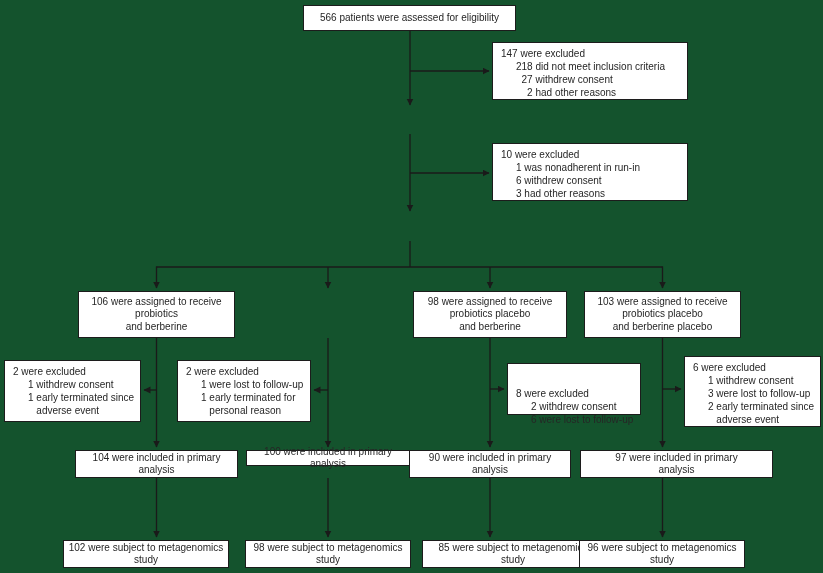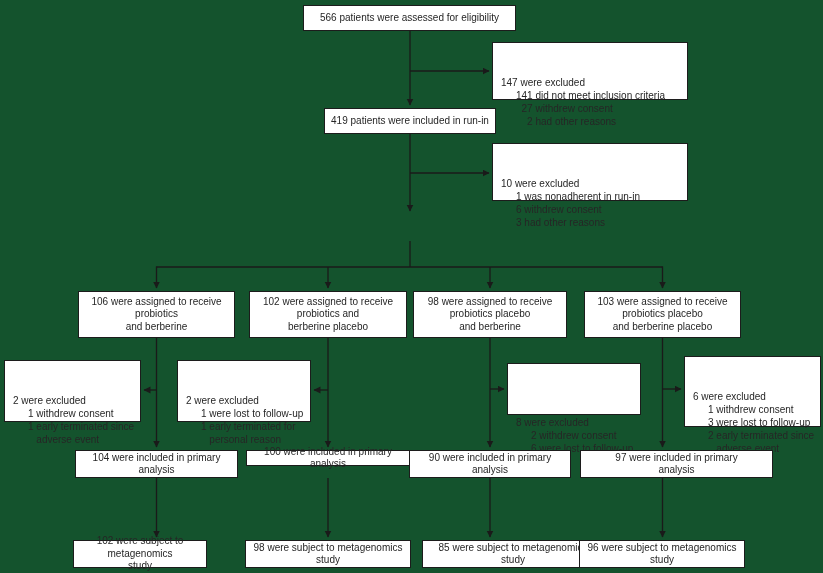--- a/index.html
+++ b/index.html
@@ -9,21 +9,21 @@
     overflow:hidden;
   }
   .connectors { position:absolute; left:0; top:0; }
   .box {
     position:absolute; box-sizing:border-box; background:#ffffff;
     border:1.3px solid #1c1c1c;
   }
   .center { display:flex; align-items:center; justify-content:center; text-align:center; }
   .center .txt { white-space:pre-line; line-height:1.24; }
   .side { padding:4px 4px 3px 8px; line-height:1.3; }
-  .side .t { white-space:pre;margin-top:29px; }
+  .side .t { white-space:pre; }
   .side .d { white-space:pre; padding-left:15px; }
   .side.mid { padding-top:23px; }
 </style>
 </head>
 <body>
 
 <div class="stage">
 
   <svg class="connectors" width="823" height="573" viewBox="0 0 823 573" xmlns="http://www.w3.org/2000/svg">
     <defs>
@@ -56,46 +56,38 @@
       <line x1="662.5" y1="478" x2="662.5" y2="537" marker-end="url(#ah)"></line>
     </g>
   </svg>
 
   <div class="box center" style="left:303px;top:5px;width:213px;height:26px">
     <div class="txt">566 patients were assessed for eligibility</div>
   </div>
 
   <div class="box side" style="left:492px;top:42px;width:196px;height:58px">
     <div class="t">147 were excluded</div>
-    <div class="d">141 did not meet inclusion criteria</div>
+    <div class="d">218 did not meet inclusion criteria</div>
     <div class="d">  27 withdrew consent</div>
     <div class="d">    2 had other reasons</div>
   </div>
 
-  <div class="box center" style="left:324px;top:108px;width:172px;height:26px">
-    <div class="txt">419 patients were included in run-in</div>
-  </div>
 
   <div class="box side" style="left:492px;top:143px;width:196px;height:58px">
     <div class="t">10 were excluded</div>
     <div class="d">1 was nonadherent in run-in</div>
     <div class="d">6 withdrew consent</div>
     <div class="d">3 had other reasons</div>
   </div>
 
 
   <div class="box center" style="left:78px;top:291px;width:157px;height:47px">
     <div class="txt">106 were assigned to receive
 probiotics
 and berberine</div>
-  </div>
-  <div class="box center" style="left:249px;top:291px;width:158px;height:47px">
-    <div class="txt">102 were assigned to receive
-probiotics and
-berberine placebo</div>
   </div>
   <div class="box center" style="left:413px;top:291px;width:154px;height:47px">
     <div class="txt">98 were assigned to receive
 probiotics placebo
 and berberine</div>
   </div>
   <div class="box center" style="left:584px;top:291px;width:157px;height:47px">
     <div class="txt">103 were assigned to receive
 probiotics placebo
 and berberine placebo</div>
@@ -136,21 +128,21 @@
   </div>
   <div class="box center" style="left:409px;top:450px;width:162px;height:28px">
     <div class="txt">90 were included in primary
 analysis</div>
   </div>
   <div class="box center" style="left:580px;top:450px;width:193px;height:28px">
     <div class="txt">97 were included in primary
 analysis</div>
   </div>
 
-  <div class="box center" style="left:73px;top:540px;width:134px;height:28px">
+  <div class="box center" style="left:63px;top:540px;width:166px;height:28px">
     <div class="txt">102 were subject to metagenomics
 study</div>
   </div>
   <div class="box center" style="left:245px;top:540px;width:166px;height:28px">
     <div class="txt">98 were subject to metagenomics
 study</div>
   </div>
   <div class="box center" style="left:422px;top:540px;width:182px;height:28px">
     <div class="txt">85 were subject to metagenomics
 study</div>

